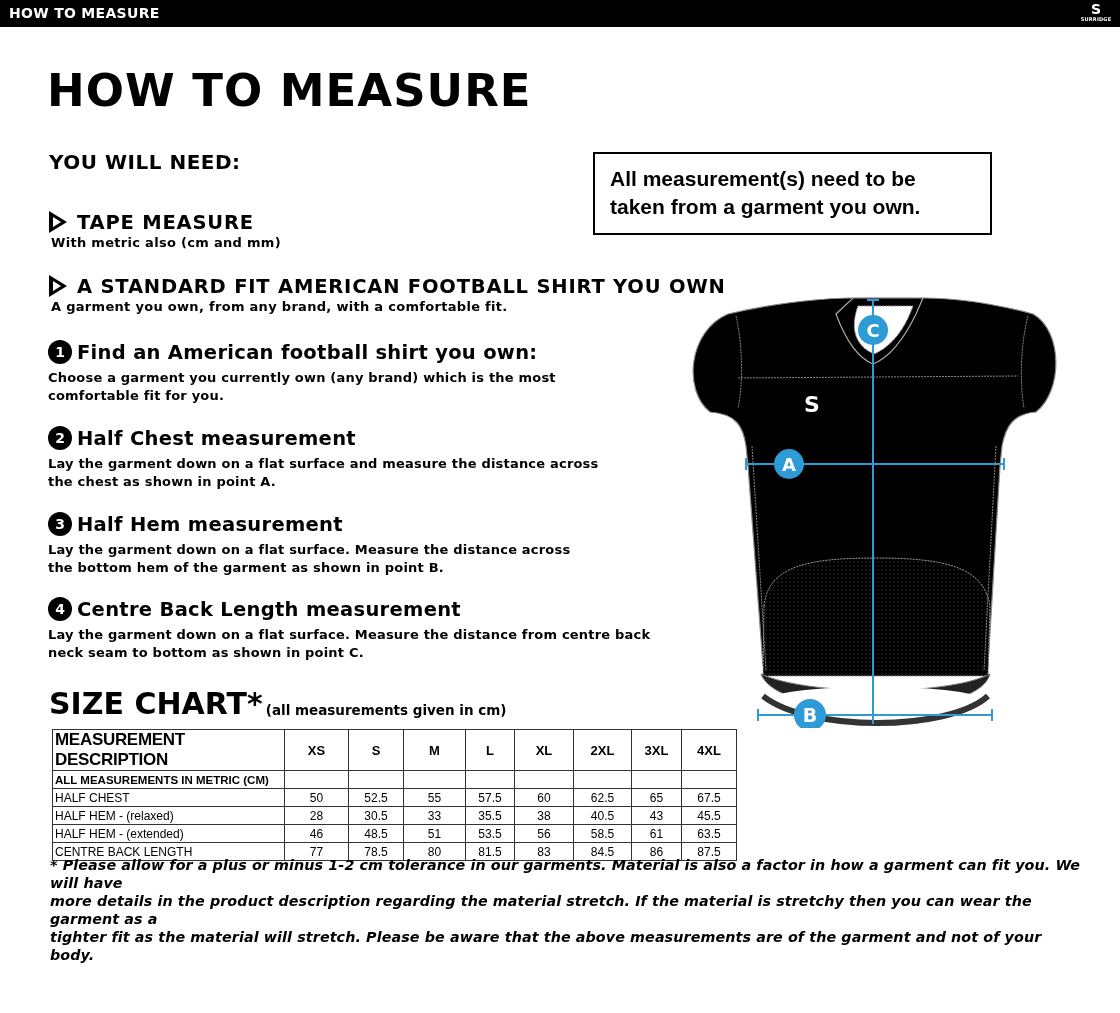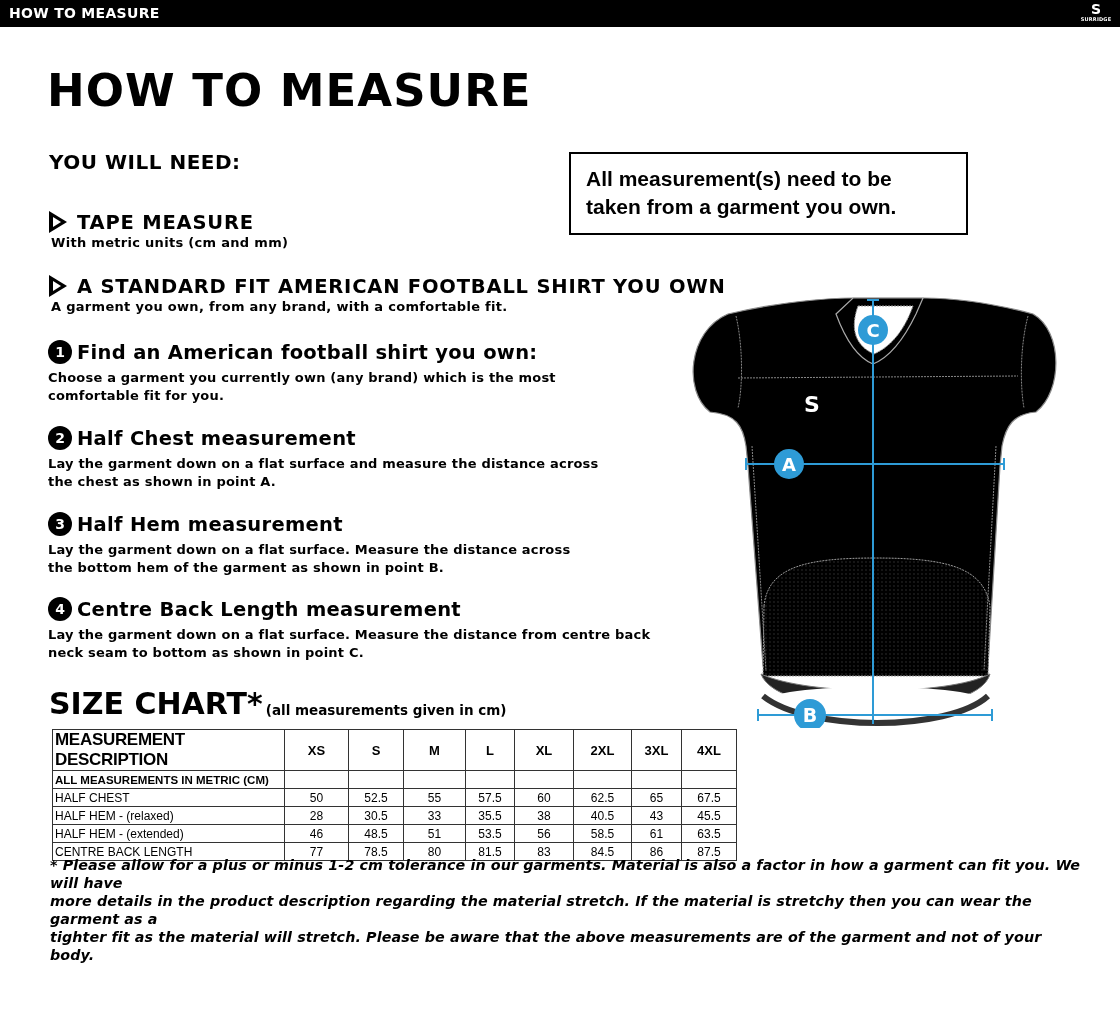--- a/index.html
+++ b/index.html
@@ -21,21 +21,21 @@
   .tri::after { content: ""; position: absolute; left: -14px; top: -5px; border-top: 5px solid transparent; border-bottom: 5px solid transparent; border-left: 8px solid #fff; }
   .req-title { font-weight: bold; font-size: 19.5px; letter-spacing: 0.8px; }
   .req-sub { font-size: 13px; font-weight: bold; margin-left: 2px; letter-spacing: 0.3px; }
 
   .step { position: absolute; left: 48px; }
   .step-head { display: flex; align-items: center; height: 26px; }
   .num { width: 24px; height: 24px; border-radius: 50%; background: #000; color: #fff; font-size: 14px; font-weight: bold; text-align: center; line-height: 24px; margin-right: 5px; }
   .step-title { font-size: 19.5px; font-weight: bold; letter-spacing: 0.3px; }
   .step-desc { font-size: 13px; font-weight: bold; line-height: 18px; margin-top: 4px; letter-spacing: 0.2px; }
 
-  .notice { position: absolute; left: 569px; top: 152px; width: 399px; height: 83px; border: 2px solid #000; padding: 11px 15px; }
+  .notice { position: absolute; left: 593px; top: 152px; width: 399px; height: 83px; border: 2px solid #000; padding: 11px 15px; }
   .notice-text { font-family: "Liberation Sans", sans-serif; font-weight: bold; font-size: 21px; line-height: 28px; }
 
   .size-title { position: absolute; left: 49px; top: 686px; display: flex; align-items: flex-end; }
   .size-main { font-weight: bold; font-size: 30px; line-height: 36px; }
   .size-sub { font-size: 13.5px; font-weight: bold; margin-left: 3px; margin-bottom: 4px; }
 
   table.chart { position: absolute; left: 52px; top: 729px; border-collapse: collapse; font-family: "Liberation Sans", sans-serif; }
   table.chart td, table.chart th { border: 1px solid #333; padding: 0 2px; font-weight: normal; font-size: 12px; height: 18px; }
   table.chart th { height: 28px; font-size: 13px; font-weight: bold; text-align: center; }
   table.chart th.desc { text-align: left; font-size: 17px; width: 232px; letter-spacing: -0.3px; }
@@ -61,21 +61,21 @@
 </div>
 
 <div class="main-title">HOW TO MEASURE</div>
 <div class="need-title">YOU WILL NEED:</div>
 
 <div class="req" style="top:211px;">
   <div class="req-head">
     <span class="tri"></span>
     <span class="req-title">TAPE MEASURE</span>
   </div>
-  <div class="req-sub">With metric units (cm and mm)</div>
+  <div class="req-sub">With metric also (cm and mm)</div>
 </div>
 <div class="req" style="top:275px;">
   <div class="req-head">
     <span class="tri"></span>
     <span class="req-title">A STANDARD FIT AMERICAN FOOTBALL SHIRT YOU OWN</span>
   </div>
   <div class="req-sub">A garment you own, from any brand, with a comfortable fit.</div>
 </div>
 
 <div class="notice">

